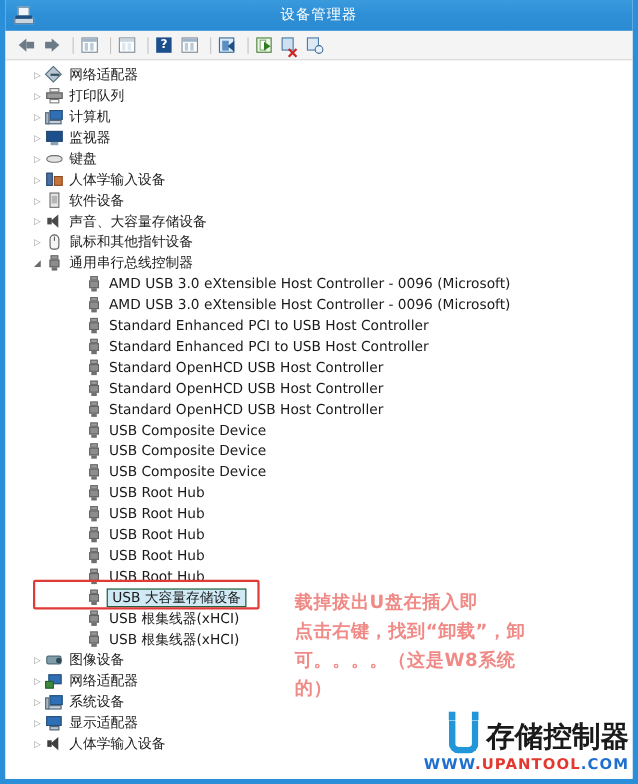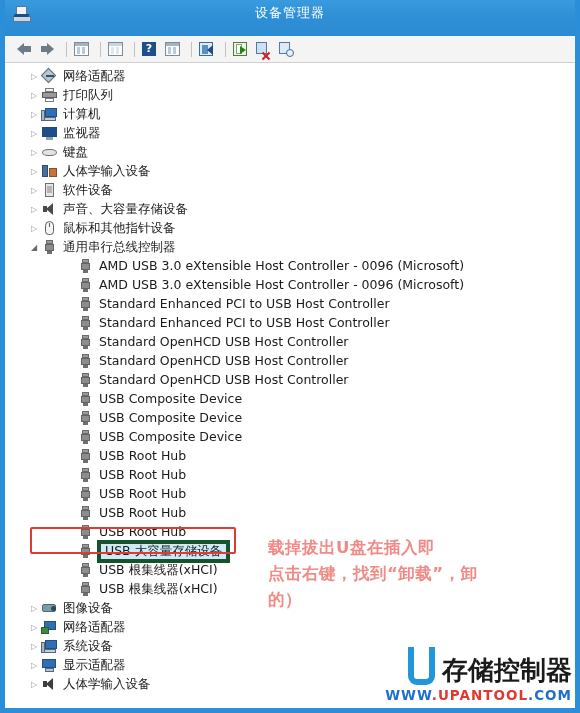--- a/index.html
+++ b/index.html
@@ -19,21 +19,21 @@
     background: #ffffff;
     border-left: 5px solid #2a8fd8;
     border-right: 5px solid #2a8fd8;
     border-bottom: 5px solid #2a8fd8;
     box-sizing: border-box;
     display: flex;
     flex-direction: column;
   }
   
   .titlebar {
-    height: 36px;
+    height: 28px;
     background: linear-gradient(to bottom, #3a9ade 0%, #2e8fd6 50%, #2a8bd2 100%);
     position: relative;
     flex: 0 0 auto;
     margin: -0px -0px 0 -0px;
   }
   .win-icon {
     position: absolute;
     left: 8px; top: 5px;
     width: 18px; height: 18px;
   }
@@ -411,21 +411,21 @@
     position: absolute; left: 2px; top: 10px; width: 13px; height: 4px;
     background: #c3cfdb; border: 1px solid #54687a; box-sizing: border-box;
   }
   .ic-sysdev .sd-tow {
     position: absolute; left: 0px; top: 3px; width: 4px; height: 11px;
     background: #a8b6c4; border: 1px solid #54687a; box-sizing: border-box;
   }
 
   .node.selected .node-label {
     background: #cfeaf5;
-    border: 4px solid #14532d;
+    border: 1px solid #14532d;
     padding: 1px 4px;
     margin-left: -2px;
   }
   .redbox {
     position: absolute;
     left: 30px; top: 527px;
     width: 206px; height: 27px;
     border: 2px solid #e03a36;
     border-radius: 2px;
     box-sizing: border-box;
@@ -847,20 +847,21 @@
       </div>
     </div>
 
 </div>
 
 <div class="redbox"></div>
 
 <div class="annotation">
   <div>载掉拔出U盘在插入即</div>
   <div>点击右键，找到“卸载”，卸</div>
+  <div>可。。。。（这是W8系统</div>
   <div>的）</div>
 </div>
 
 <div class="watermark">
   <div class="wm-logo">
     <div class="wm-u"></div>
     <div class="wm-cn">存储控制器</div>
   </div>
   <div class="wm-url">
     <span class="b">WWW</span><span class="r">.</span><span class="r">UPANTOOL</span><span class="b">.</span><span class="b">COM</span>

